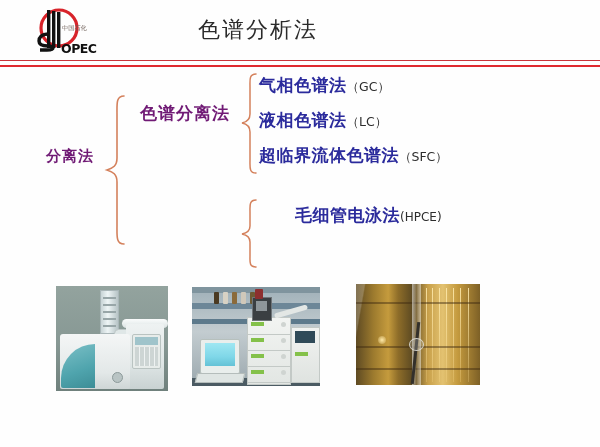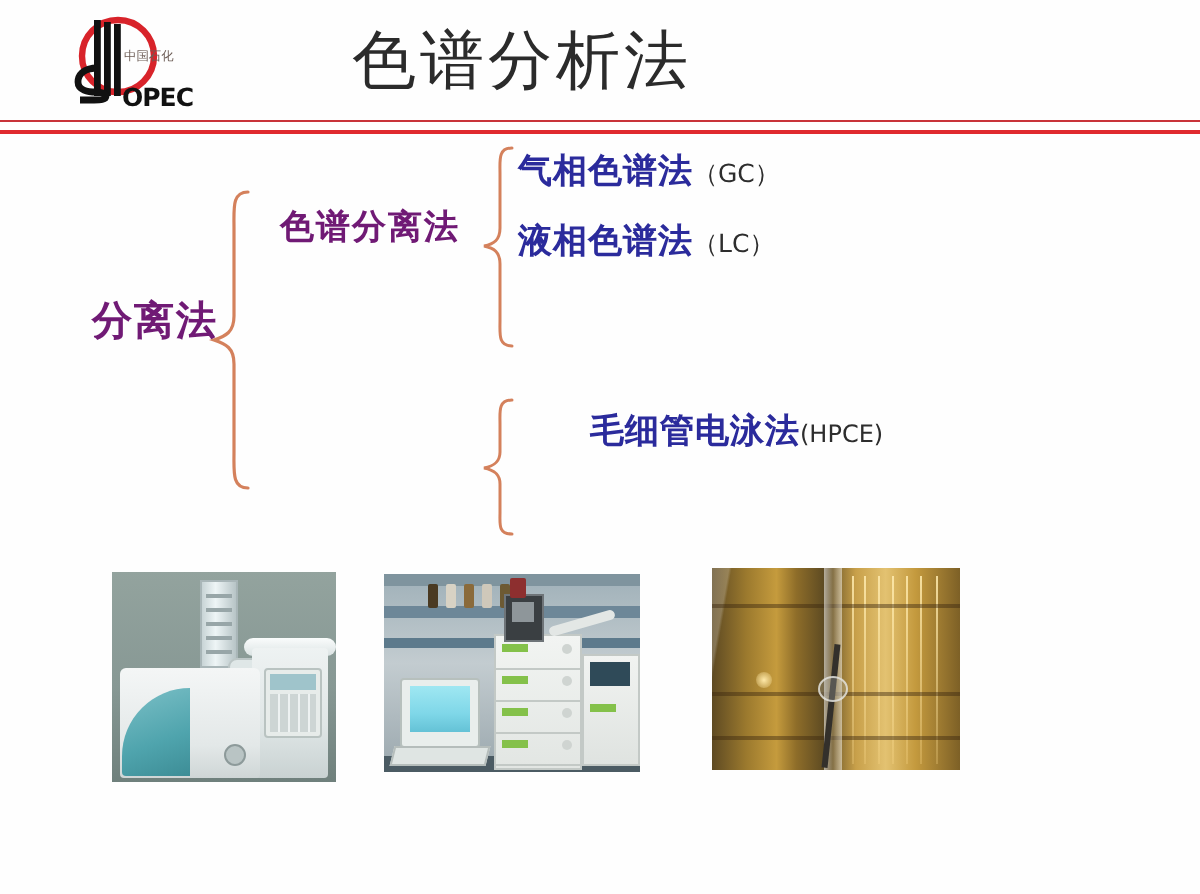--- a/index.html
+++ b/index.html
@@ -8,40 +8,40 @@
     background:#fdfdfd;
     font-family:"DejaVu Sans","Liberation Sans",sans-serif;
     overflow:hidden;position:relative;
   }
   .slide{position:absolute;inset:0;background:#fefefe;}
 
   
   .logo{position:absolute;left:27px;top:6px;width:76px;height:52px;}
   .logo svg{display:block;}
   .slide-title{
-    position:absolute;left:176px;top:8px;width:300px;
+    position:absolute;left:198px;top:8px;width:300px;
     font-family:"DejaVu Serif","Liberation Serif",serif;
-    font-size:32px;line-height:44px;letter-spacing:2px;
+    font-size:22px;line-height:44px;letter-spacing:2px;
     color:#2b2b2b;white-space:nowrap;
   }
   .rule{
     position:absolute;left:0;top:60px;width:600px;height:4px;
     border-top:1px solid #c9343a;
     border-bottom:2px solid #e02a2f;
     background:#fff;
   }
 
   
   .tree{position:absolute;left:0;top:68px;width:600px;height:200px;}
   .node{
     position:absolute;color:#701a75;
     font-family:"DejaVu Serif","Liberation Serif",serif;
     font-weight:bold;white-space:nowrap;
   }
-  .n-root{left:46px;top:79px;font-size:20px;letter-spacing:1px;}
+  .n-root{left:46px;top:79px;font-size:15px;letter-spacing:1px;}
   .n-l2{font-size:17px;letter-spacing:1px;}
   .n-l2-a{left:140px;top:34px;}
   .n-l2-b{left:140px;top:143px;}
   .leaf{
     position:absolute;color:#2b2b9c;
     font-family:"DejaVu Serif","Liberation Serif",serif;
     font-weight:bold;font-size:17px;white-space:nowrap;letter-spacing:.5px;
   }
   .leaf .tag{
     color:#2d2d2d;font-family:"DejaVu Sans","Liberation Sans",sans-serif;
@@ -186,20 +186,23 @@
     </div>
 
     <div class="leaf lf2">
       <span>液相色谱法</span><span class="tag">（LC）</span>
     </div>
 
     <div class="leaf lf1">
       <span>气相色谱法</span><span class="tag">（GC）</span>
     </div>
 
+    <div class="leaf lf3">
+      <span>超临界流体色谱法</span><span class="tag">（SFC）</span>
+    </div>
 
     <div class="leaf lf4">
       <span>毛细管电泳法</span><span class="tag tight">(HPCE)</span>
     </div>
 
   </div>
 
   <div class="photo p1">
     <div class="wallL"></div>
     <div class="col">

